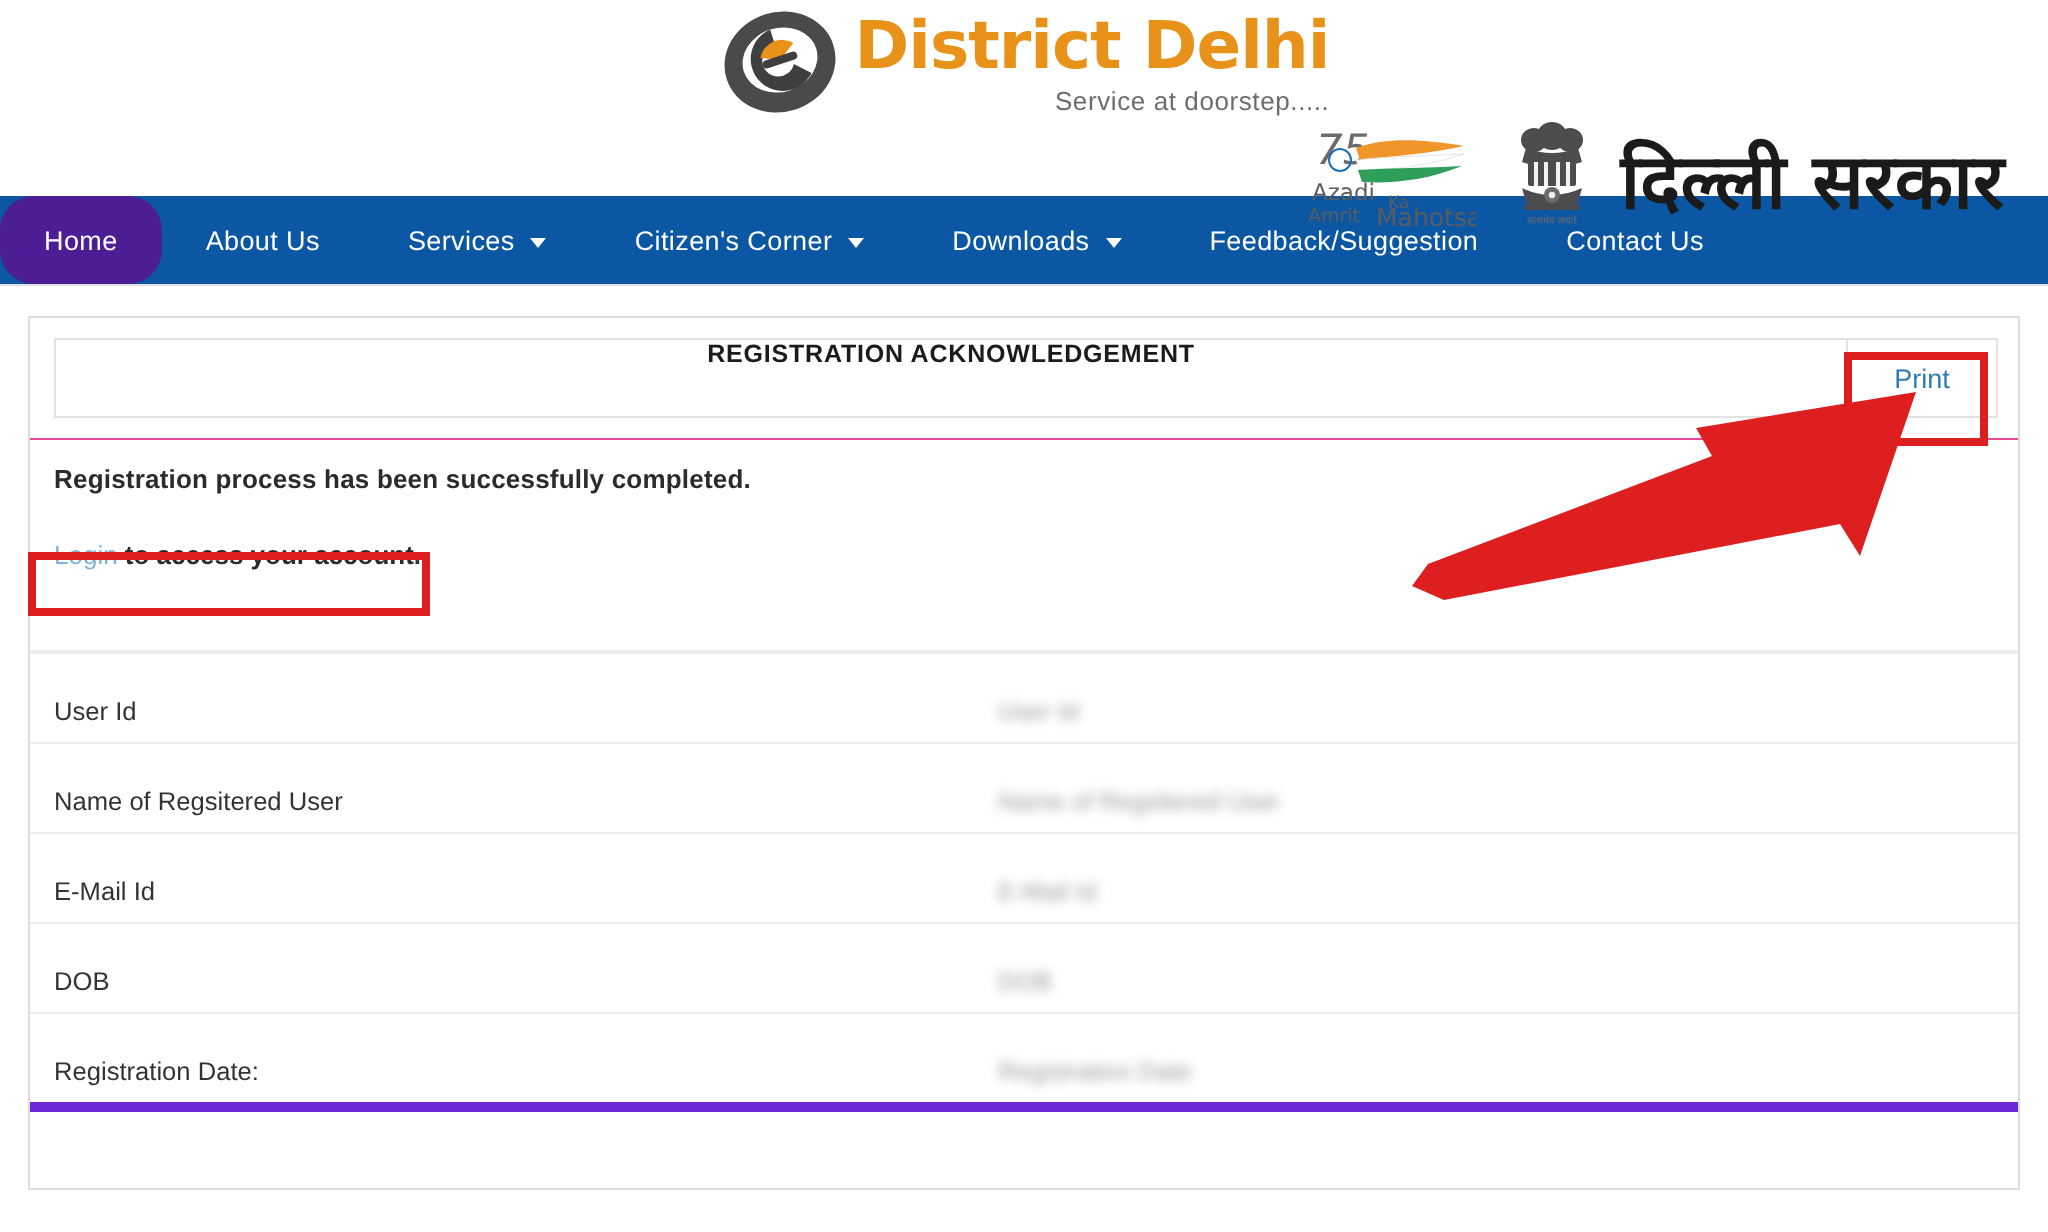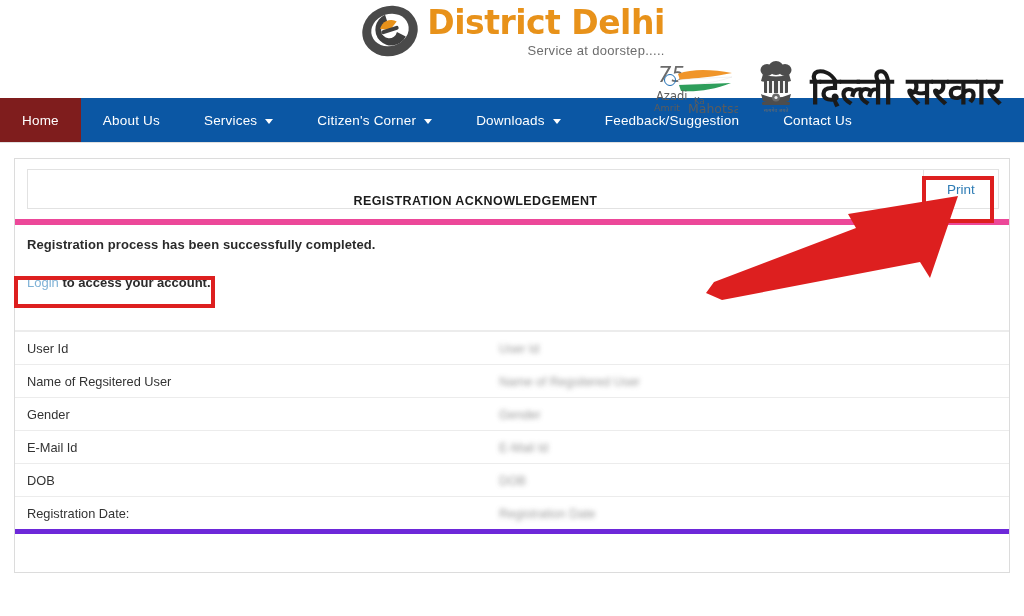--- a/index.html
+++ b/index.html
@@ -54,21 +54,21 @@
     box-shadow:0 1px 0 rgba(0,0,0,.12);
   }
   .nav-item{
     display:flex;align-items:center;gap:6px;
     padding:0 22px;
     color:#ffffff;font-size:13.5px;
     letter-spacing:.2px;
     cursor:pointer;white-space:nowrap;
     user-select:none;
   }
-  .nav-item.active{background:#7f1d1d;}
+  .nav-item.active{background:#4c1d95;border-radius:17px;}
   .caret{
     display:inline-block;width:0;height:0;
     border-left:4.5px solid transparent;
     border-right:4.5px solid transparent;
     border-top:5px solid #ffffff;
     margin-left:2px;position:relative;top:1px;
   }
 
   
   .page{
@@ -83,41 +83,41 @@
   }
 
   .ack-header-row{
     display:flex;align-items:stretch;
     padding:10px 10px 10px 12px;
     box-sizing:border-box;
   }
   .ack-title-box{
     flex:1;
     border:1px solid #e2e2e2;
-    display:flex;align-items:flex-end;justify-content:center;
+    display:flex;align-items:flex-start;justify-content:center;
     height:38px;
   }
   .ack-title{
     font-size:12.5px;font-weight:bold;color:#1b1b1b;
     letter-spacing:.4px;
   }
   .print-cell{
     width:74px;flex:none;
     border:1px solid #e2e2e2;border-left:none;
     display:flex;align-items:center;justify-content:center;
     height:38px;
   }
   .print-link{
     font-size:13.5px;font-weight:normal;color:#2e7cb5;
     cursor:pointer;text-decoration:none;
   }
 
   .msg-block{
     padding:6px 12px 0 12px;
-    border-top:6px solid #ec4899;
+    border-top:1px solid #ec4899;
   }
   .msg-strong{
     font-size:13px;font-weight:bold;color:#2b2b2b;
     margin:6px 0 0 0;letter-spacing:.1px;
   }
   .msg-normal{
     font-size:13px;color:#4a4a4a;margin:2px 0 0 0;
   }
   .login-line{
     margin:16px 0 0 -13px;
@@ -134,21 +134,21 @@
   .spacer-row2{height:9px;}
 
   
   .detail-table{
     width:100%;border-collapse:collapse;
     table-layout:fixed;
   }
   .detail-table td{
     border-top:1px solid #ececec;
     height:32px;
-    padding:0 0 0 12px;
+    padding:12px 0 0 12px;
     font-size:12.8px;color:#333333;
     vertical-align:middle;
     margin-top:42px;
   }
   .detail-table td.label{width:460px;}
   .detail-table tr:last-child td{border-bottom:5px solid #6d28d9;}
   .redacted{
     display:inline-block;
     color:#8a8a8a;
     font-size:12.5px;
@@ -285,24 +285,20 @@
       <tbody>
         <tr>
           <td class="label">User Id</td>
           <td><span class="redacted">User Id</span></td>
         </tr>
         <tr>
           <td class="label">Name of Regsitered User</td>
           <td><span class="redacted">Name of Regsitered User</span></td>
         </tr>
         <tr>
-          <td class="label">Gender</td>
-          <td><span class="redacted">Gender</span></td>
-        </tr>
-        <tr>
           <td class="label">E-Mail Id</td>
           <td><span class="redacted">E-Mail Id</span></td>
         </tr>
         <tr>
           <td class="label">DOB</td>
           <td><span class="redacted">DOB</span></td>
         </tr>
         <tr>
           <td class="label">Registration Date:</td>
           <td><span class="redacted">Registration Date</span></td>

